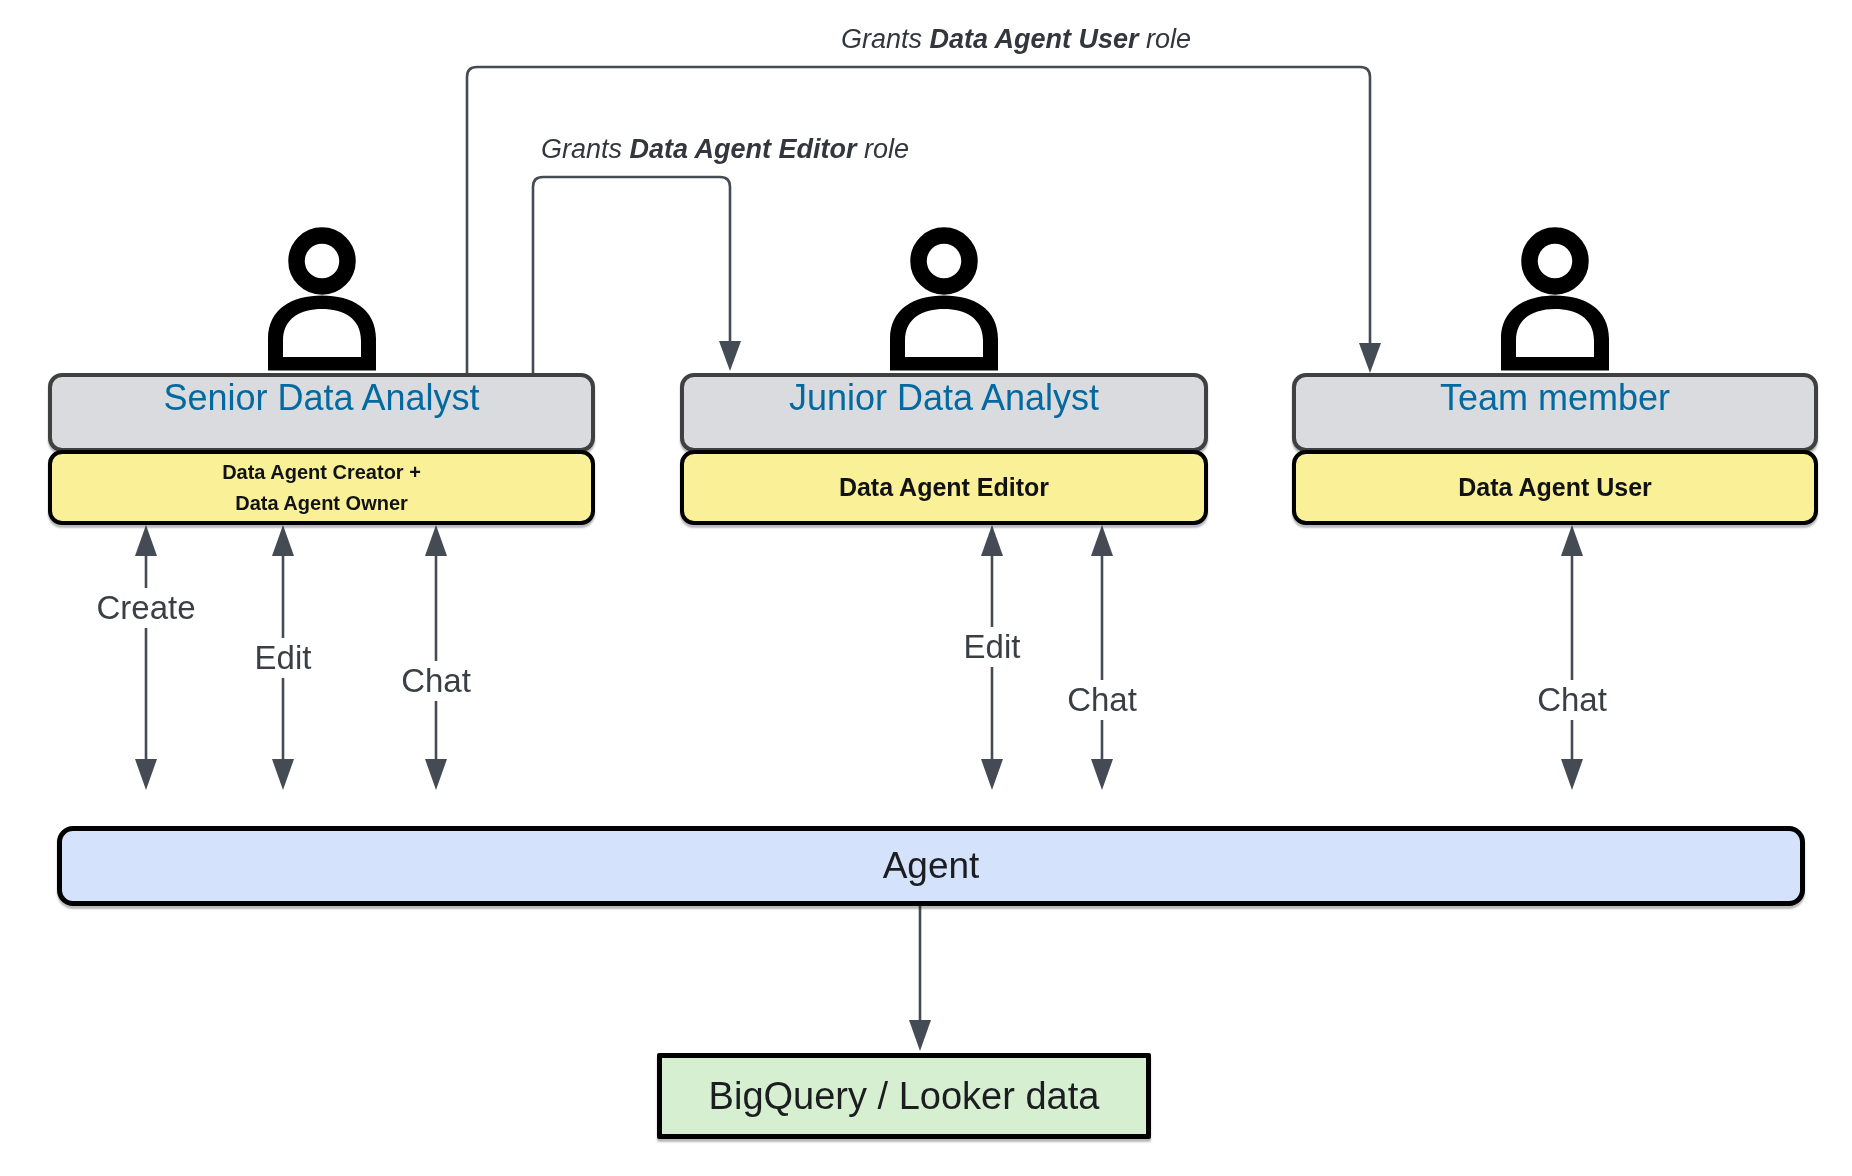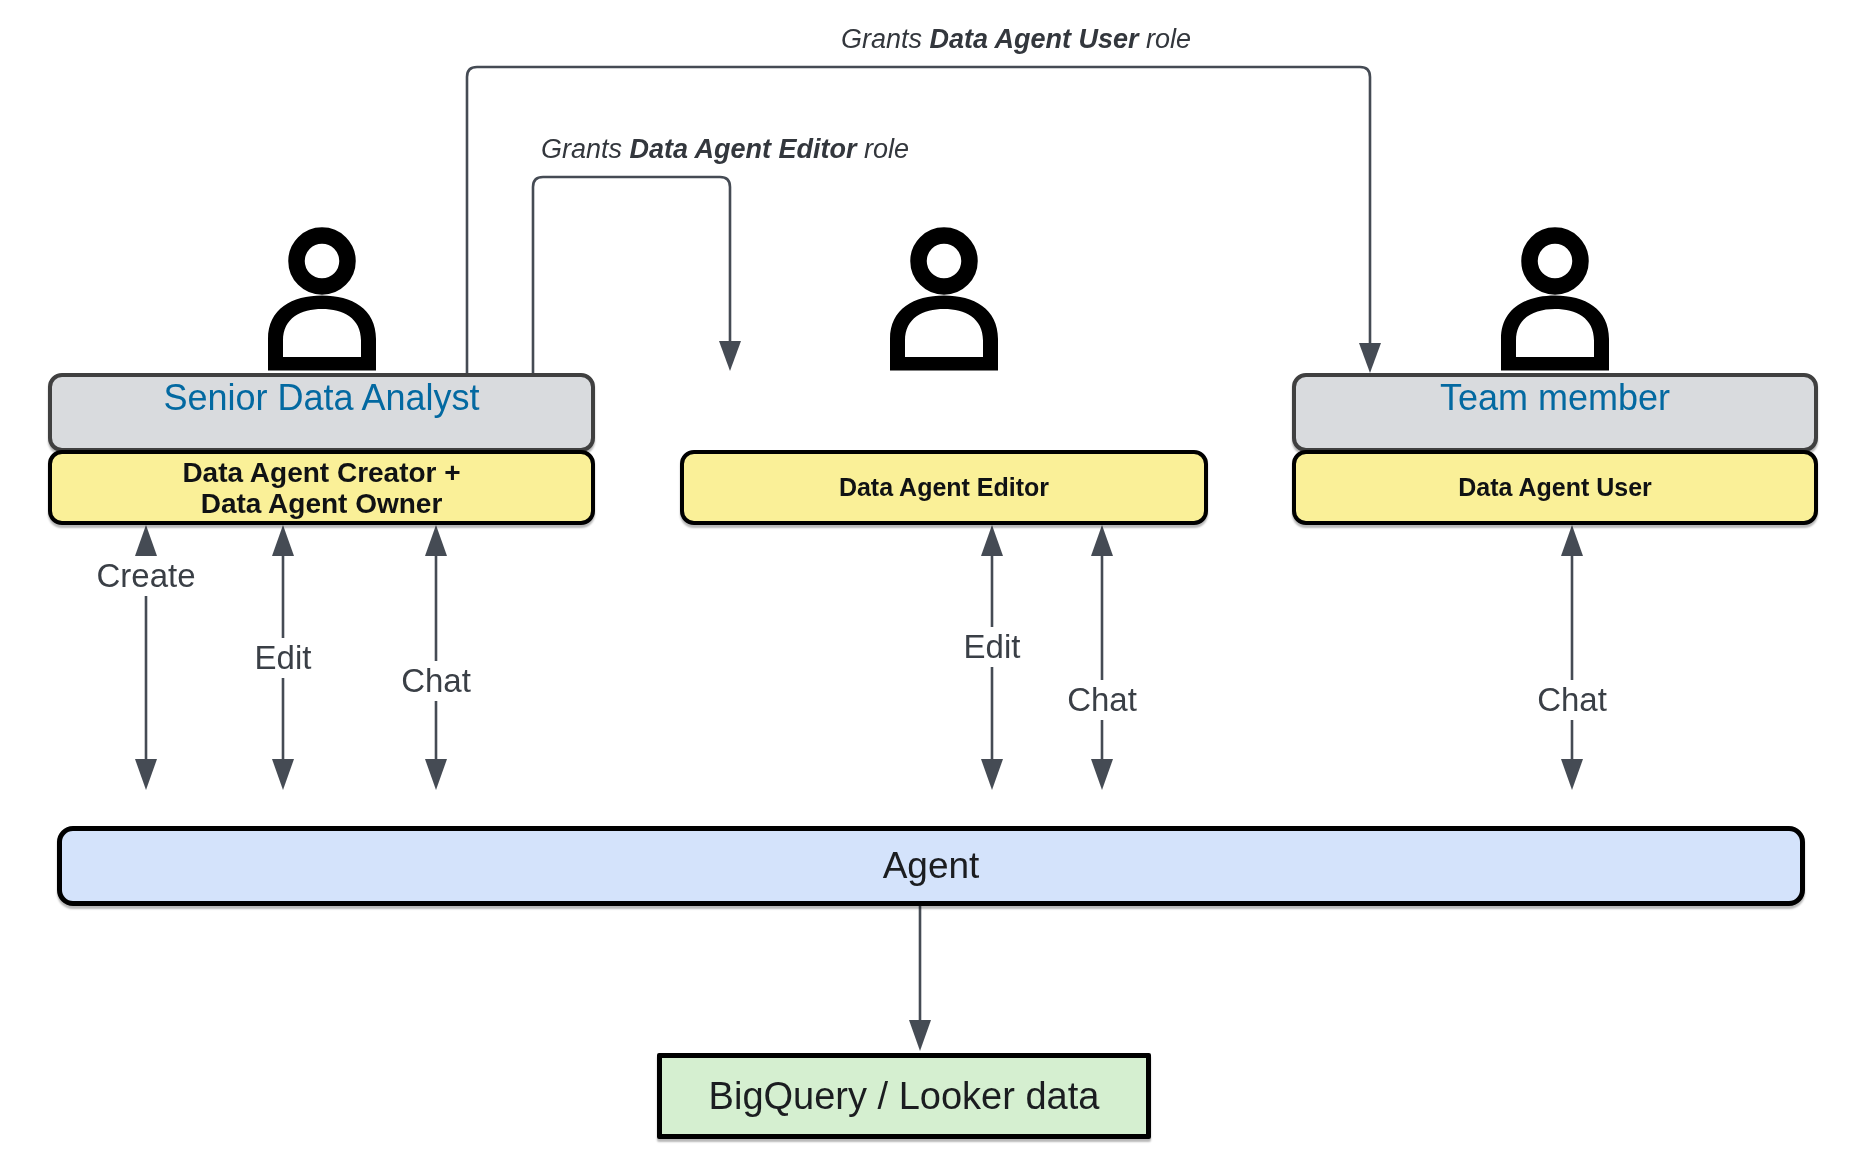--- a/index.html
+++ b/index.html
@@ -99,32 +99,35 @@
 
   <div class="actor" style="left:48px;top:373px;width:547px;height:150px;">
     <svg class="person-icon" width="150" height="150" viewBox="0 0 100 100">
       <circle cx="50" cy="24" r="17" fill="none" stroke="#000" stroke-width="11"></circle>
       <path fill="#000" fill-rule="evenodd" d="M 14,97 L 14,76 C 14,56 30,47 50,47 C 70,47 86,56 86,76 L 86,97 Z
                M 24,88 L 24,77 C 24,62 36,56 50,56 C 64,56 76,62 76,77 L 76,88 Z"></path>
     </svg>
     <div class="titlebox">
       <span>Senior Data Analyst</span>
     </div>
-    <div class="rolebox" style="font-size:28px;">
+    <div class="rolebox" style="font-size:20px;">
       <div class="line">Data Agent Creator +</div>
       <div class="line">Data Agent Owner</div>
     </div>
   </div>
 
   <div class="actor" style="left:680px;top:373px;width:528px;height:150px;">
     <svg class="person-icon" width="150" height="150" viewBox="0 0 100 100">
       <circle cx="50" cy="24" r="17" fill="none" stroke="#000" stroke-width="11"></circle>
       <path fill="#000" fill-rule="evenodd" d="M 14,97 L 14,76 C 14,56 30,47 50,47 C 70,47 86,56 86,76 L 86,97 Z
                M 24,88 L 24,77 C 24,62 36,56 50,56 C 64,56 76,62 76,77 L 76,88 Z"></path>
     </svg>
+    <div class="titlebox">
+      <span>Junior Data Analyst</span>
+    </div>
     <div class="rolebox">
       <div class="line">Data Agent Editor</div>
       <div class="line"></div>
     </div>
   </div>
 
   <div class="actor" style="left:1292px;top:373px;width:526px;height:150px;">
     <svg class="person-icon" width="150" height="150" viewBox="0 0 100 100">
       <circle cx="50" cy="24" r="17" fill="none" stroke="#000" stroke-width="11"></circle>
       <path fill="#000" fill-rule="evenodd" d="M 14,97 L 14,76 C 14,56 30,47 50,47 C 70,47 86,56 86,76 L 86,97 Z
@@ -132,21 +135,21 @@
     </svg>
     <div class="titlebox">
       <span>Team member</span>
     </div>
     <div class="rolebox">
       <div class="line">Data Agent User</div>
       <div class="line"></div>
     </div>
   </div>
 
-  <div class="action-label" style="left:146px;top:576px;">Create</div>
+  <div class="action-label" style="left:146px;top:608px;">Create</div>
   <div class="action-label" style="left:283px;top:658px;">Edit</div>
   <div class="action-label" style="left:436px;top:681px;">Chat</div>
   <div class="action-label" style="left:992px;top:647px;">Edit</div>
   <div class="action-label" style="left:1102px;top:700px;">Chat</div>
   <div class="action-label" style="left:1572px;top:700px;">Chat</div>
 
   <div class="agent-bar">
     <span>Agent</span>
   </div>
 

